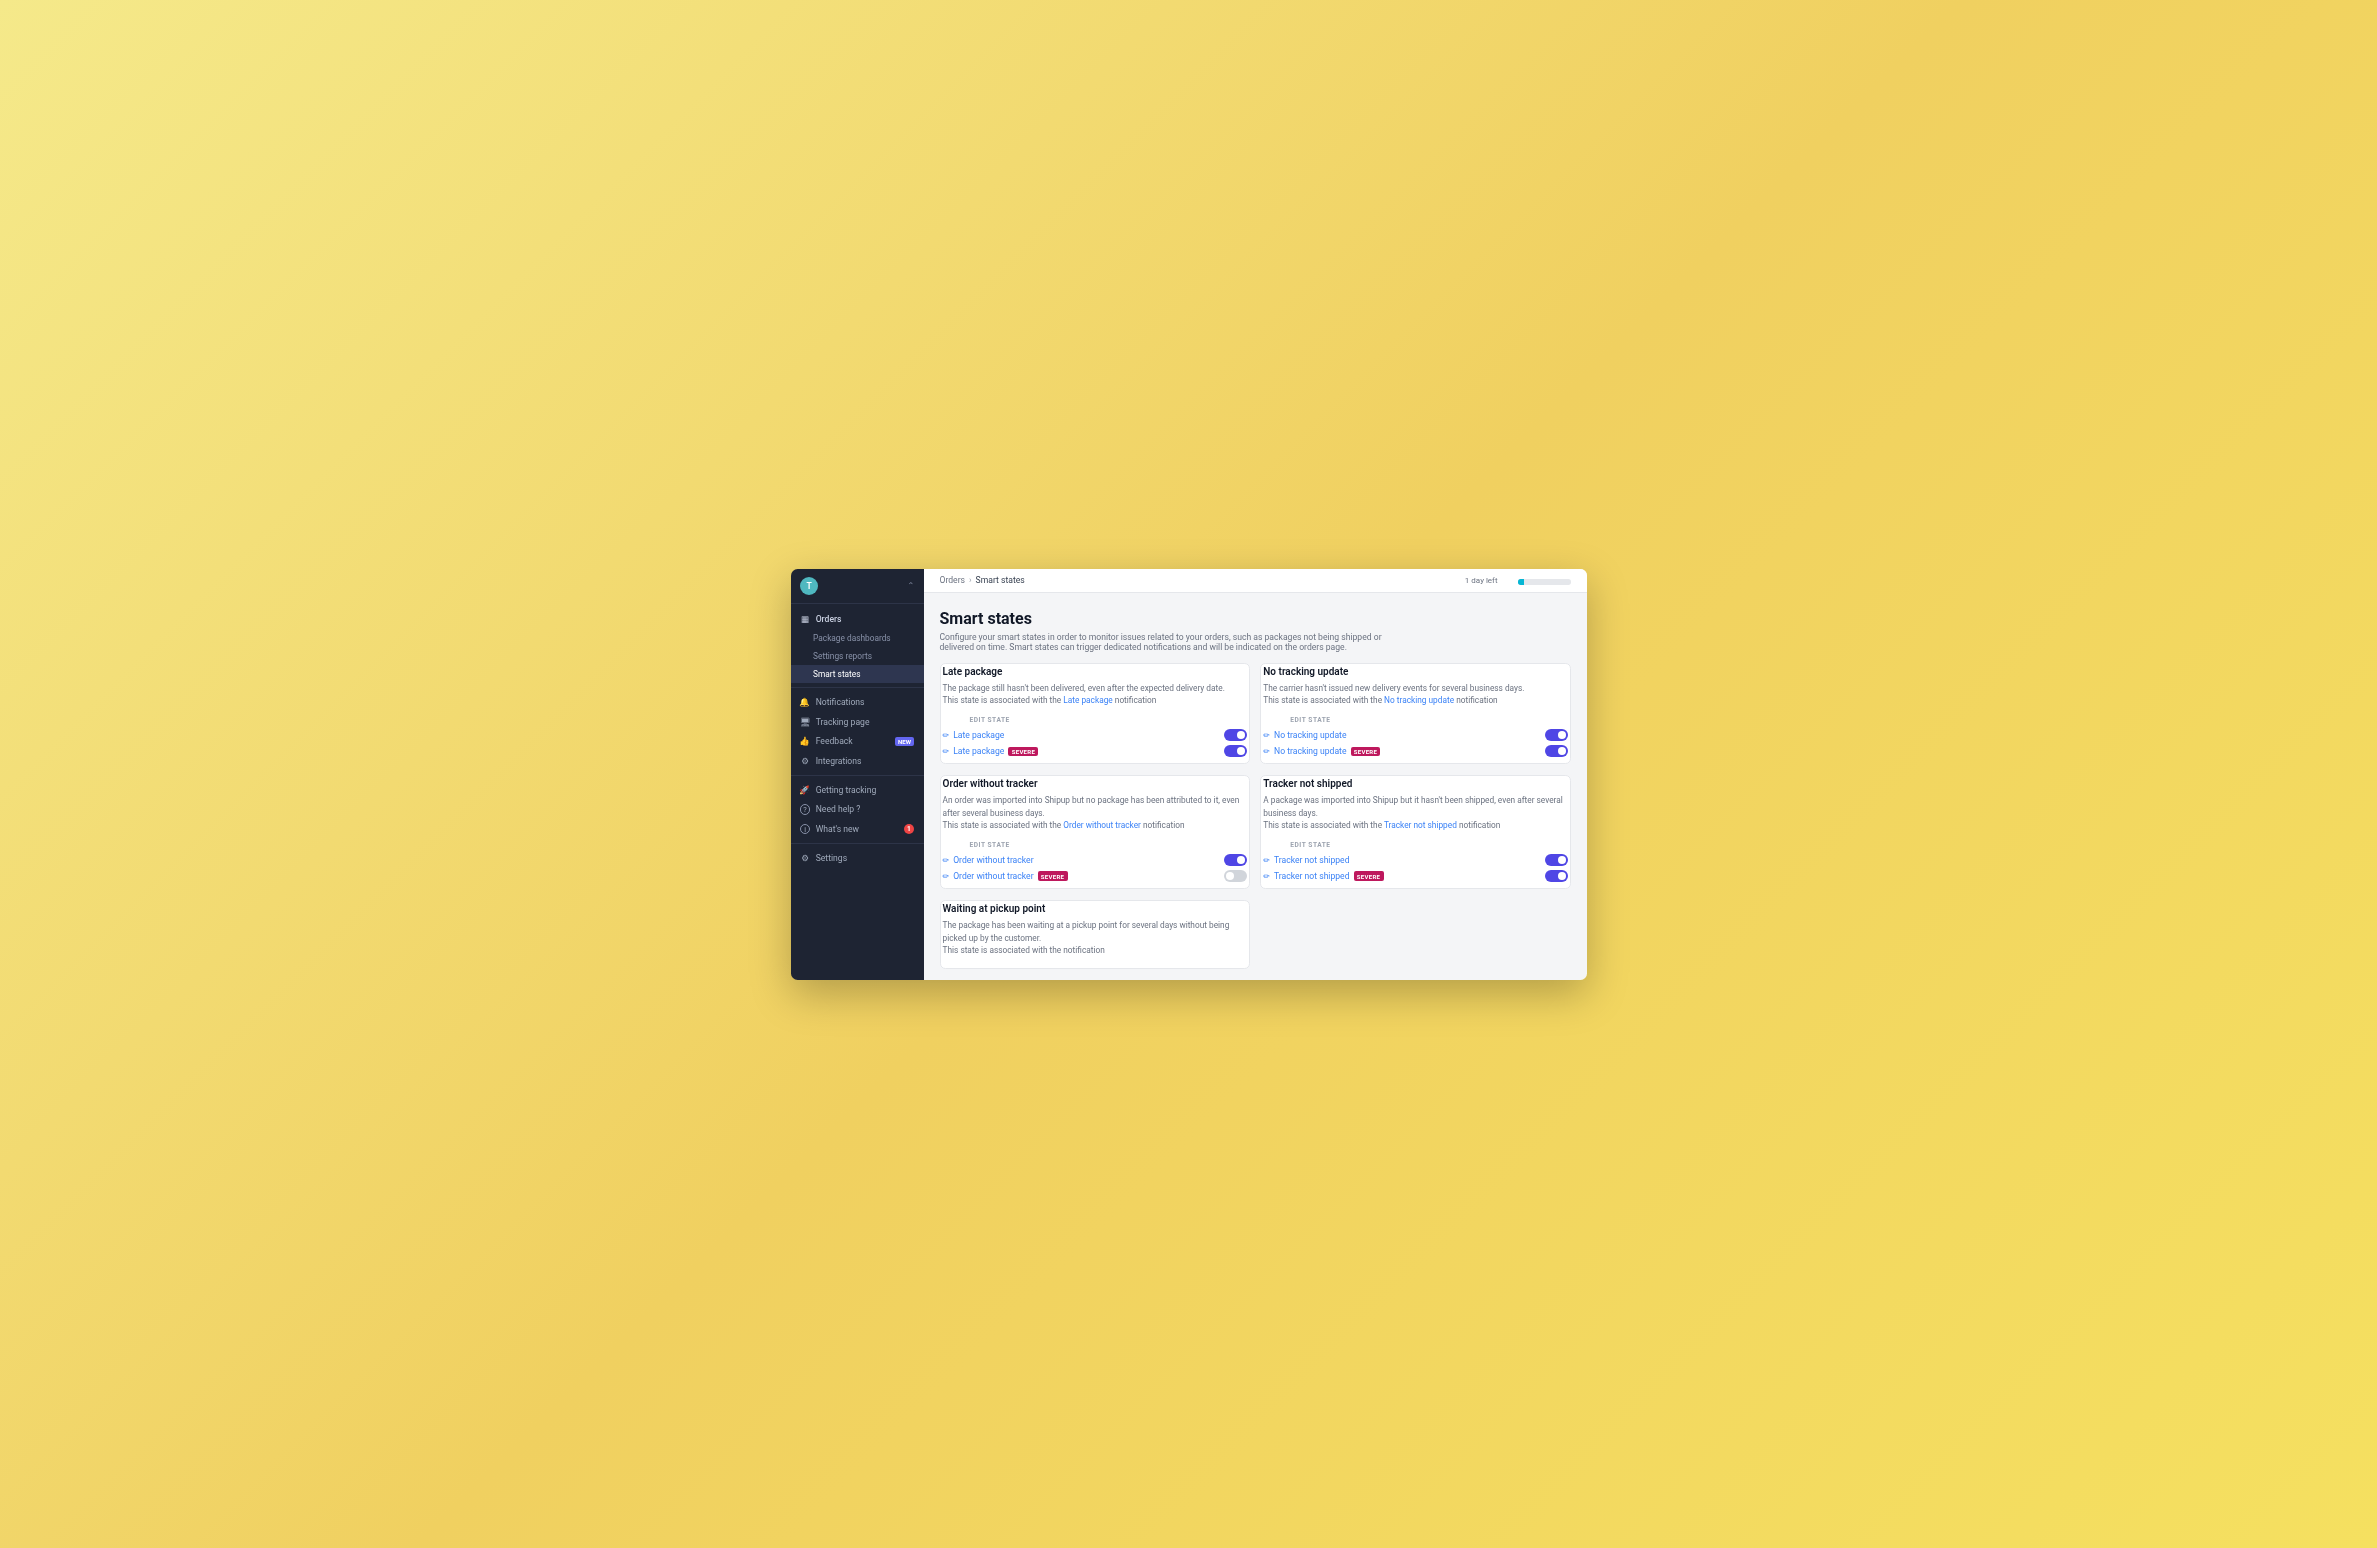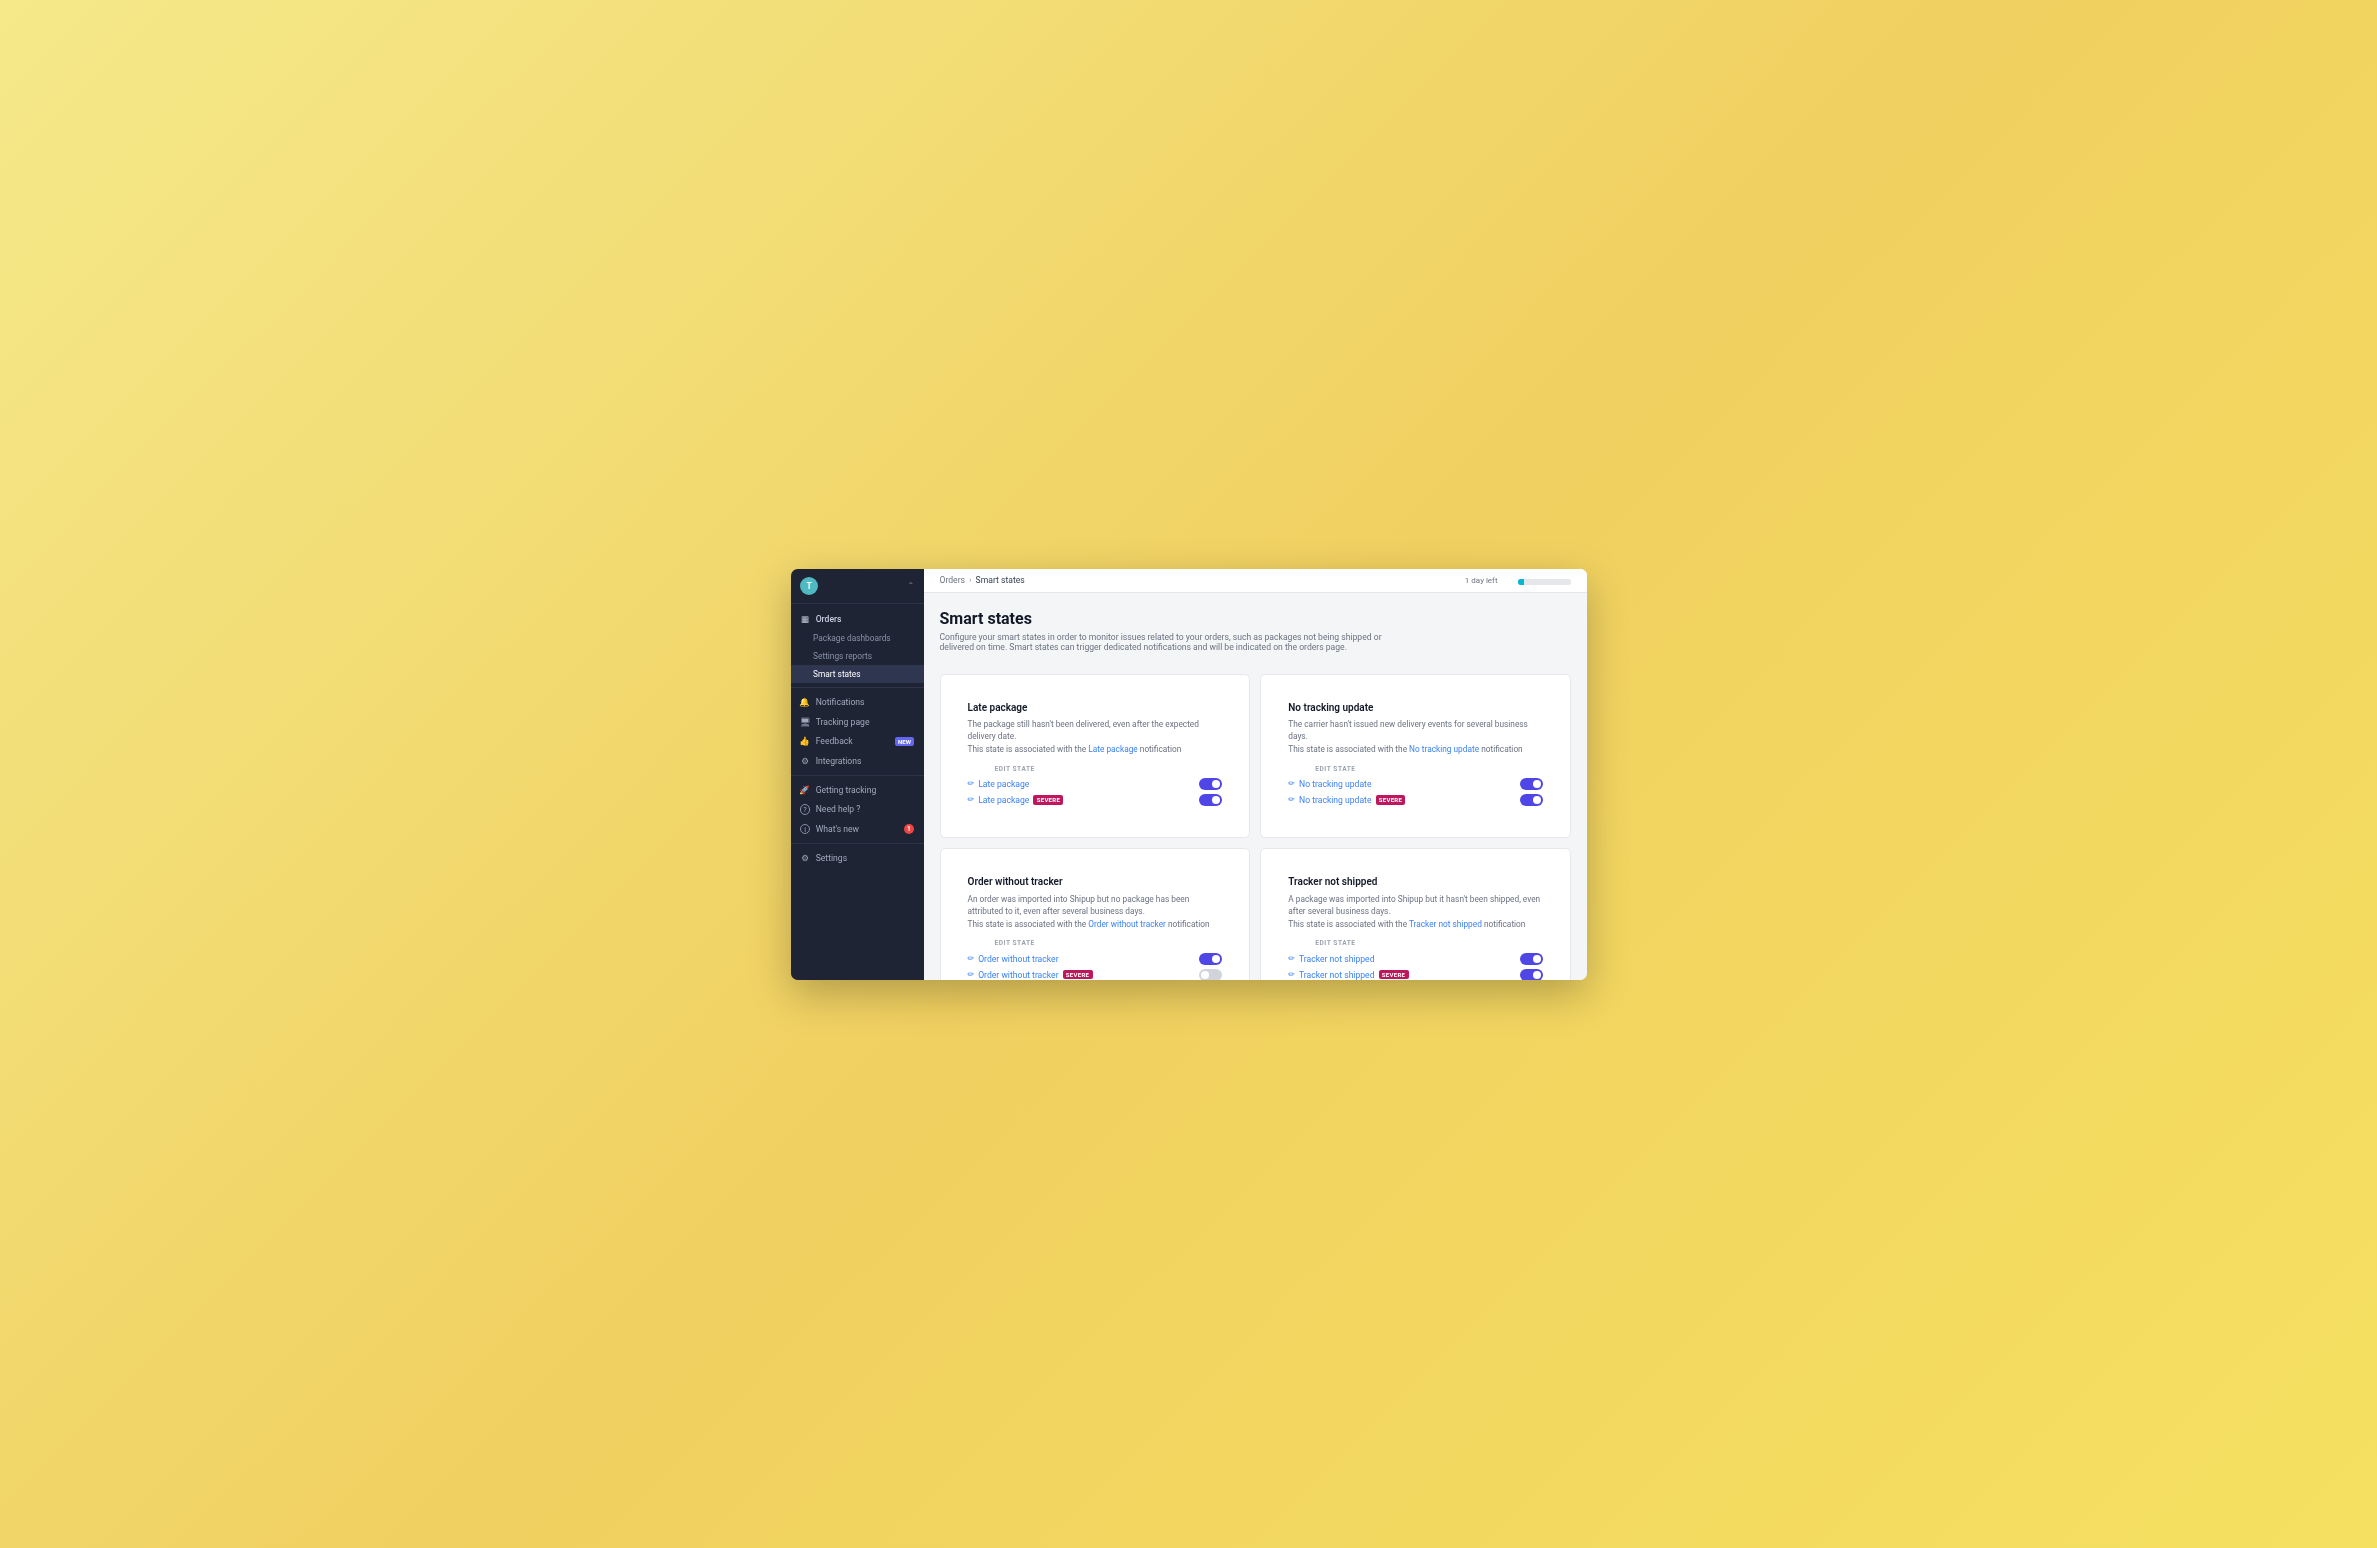--- a/index.html
+++ b/index.html
@@ -168,33 +168,33 @@
     }
     .page-title {
       font-size: 16px;
       font-weight: 700;
       color: #111827;
       margin-bottom: 4px;
     }
     .page-desc {
       font-size: 8.6px;
       color: #6b7280;
-      margin-bottom: 22px;
+      margin-bottom: 11px;
       max-width: 464px;
     }
     .cards-grid {
       display: grid;
       grid-template-columns: 1fr 1fr;
       gap: 10.6px;
     }
     .card {
       background: #fff;
       border-radius: 5.3px;
       border: 0.7px solid #e5e7eb;
-      padding: 27px;
+      padding: 2px;
     }
     .card-title {
       font-size: 10px;
       font-weight: 600;
       color: #111827;
       margin-bottom: 5.3px;
     }
     .card-desc {
       font-size: 8.3px;
       color: #6b7280;

